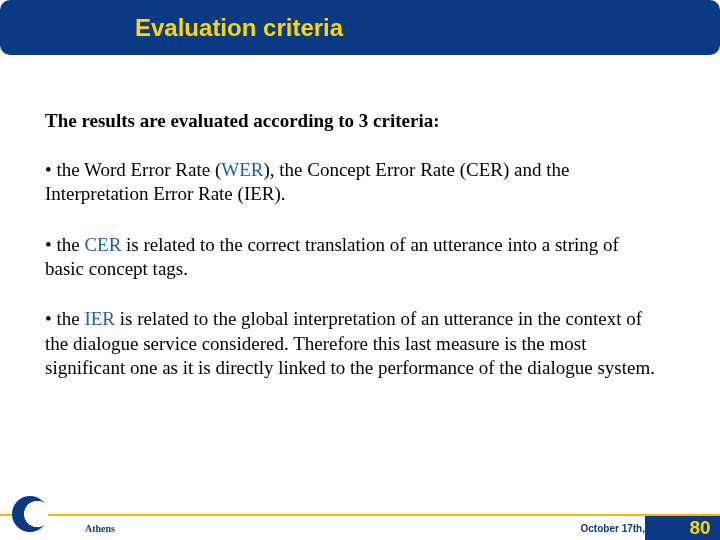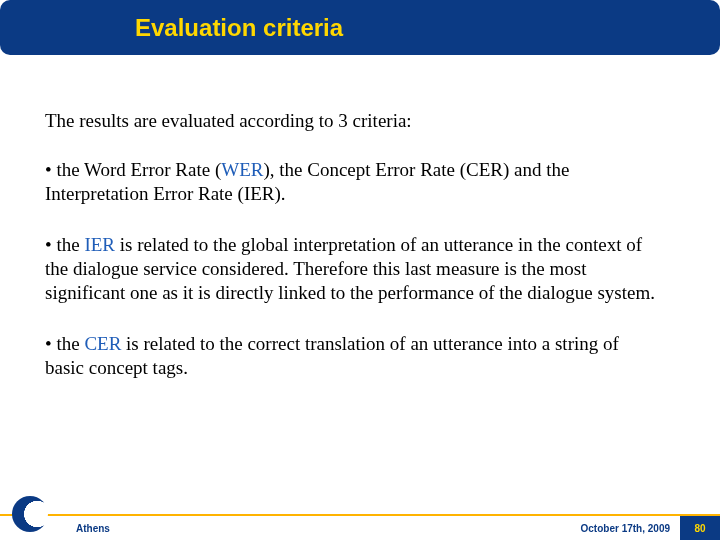--- a/index.html
+++ b/index.html
@@ -26,20 +26,21 @@
     font-size: 24px;
     font-weight: bold;
   }
   .content {
     padding: 55px 60px 0 45px;
   }
   .intro {
     font-size: 19px;
     color: #000;
     margin-bottom: 26px;
+    font-weight: bold;
   }
   .bullet {
     font-size: 19px;
     color: #000;
     margin-bottom: 26px;
     line-height: 1.28;
   }
   .accent {
     color: #1f5db8;
     text-align: center;
@@ -63,23 +64,23 @@
     position: absolute;
     left: 12px;
     bottom: 8px;
     width: 36px;
     height: 36px;
     background: radial-gradient(circle at 70% 50%, #ffffff 0 42%, #0b3a84 43% 100%);
     border-radius: 50%;
   }
   .footer-left {
     position: absolute;
-    left: 76px;
+    left: 85px;
     bottom: 6px;
-    font-family: Liberation Sans, sans-serif;
+    font-family: Liberation Serif, serif;
     font-size: 10px;
     font-weight: bold;
     color: #0b3a84;
   }
   .footer-right {
     position: absolute;
     right: 50px;
     bottom: 6px;
     font-family: Arial, sans-serif;
     font-size: 10px;
@@ -89,47 +90,48 @@
   }
   .page-badge {
     position: absolute;
     right: 0;
     bottom: 0;
     width: 40px;
     height: 24px;
     background: #0b3a84;
     color: #ffd700;
     font-family: Arial, sans-serif;
-    font-size: 10px;
+    font-size: 19px;
     font-weight: bold;
     display: flex;
     align-items: center;
     justify-content: center;
+    padding-left: 35px;
   }
 </style>
 </head>
 <body>
 
 <div class="header-bar">
   <div class="slide-title">Evaluation criteria</div>
 </div>
 
 <div class="content">
   <div class="intro">The results are evaluated according to 3 criteria:</div>
 
   <div class="bullet">
     <span>• the Word Error Rate (</span><span class="accent">WER</span><span>), the Concept Error Rate (CER) and the Interpretation Error Rate (IER).</span>
   </div>
 
   <div class="bullet">
-    <span>• the </span><span class="accent">IER</span><span> is related to the global interpretation of an utterance in the context of the dialogue service considered. Therefore this last measure is the most significant one as it is directly linked to the performance of the dialogue system.</span>
+    <span>• the </span><span class="accent">CER</span><span> is related to the correct translation of an utterance into a string of basic concept tags.</span>
   </div>
 
   <div class="bullet">
-    <span>• the </span><span class="accent">CER</span><span> is related to the correct translation of an utterance into a string of basic concept tags.</span>
+    <span>• the </span><span class="accent">IER</span><span> is related to the global interpretation of an utterance in the context of the dialogue service considered. Therefore this last measure is the most significant one as it is directly linked to the performance of the dialogue system.</span>
   </div>
 </div>
 
 <div class="footer">
   <div class="footer-line"></div>
   <div class="footer-moon"></div>
   <div class="footer-left">Athens</div>
   <div class="footer-right">October 17th,  2009</div>
   <div class="page-badge">80</div>
 </div>

